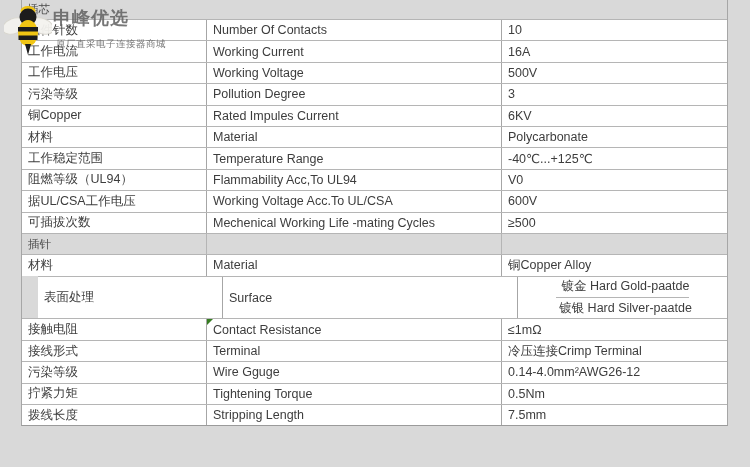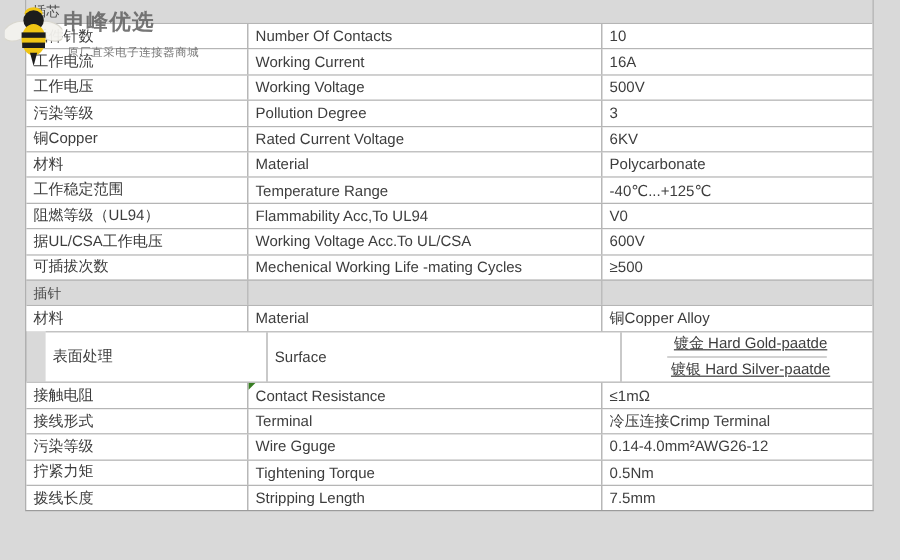--- a/index.html
+++ b/index.html
@@ -28,21 +28,21 @@
     padding-left:6px;overflow:hidden;white-space:nowrap;
     position:relative;
   }
   .c1{width:184px;}
   .c2{width:295px;border-left:1px solid #a6a6a6;}
   .c3{flex:1;border-left:1px solid #a6a6a6;}
   .band .c2,.band .c3{border-left:1px solid #b5b5b5;}
   .band-label{font-size:11.5px;color:#4a4a4a;}
   .headband{height:19px;display:flex;align-items:center;background:#d9d9d9;box-sizing:border-box;}
   .stack{flex:1;display:flex;flex-direction:column;padding:0;}
-  .half{flex:1;display:flex;align-items:center;padding-left:6px;box-sizing:border-box;text-decoration:underline;}
+  .half{flex:1;display:flex;align-items:center;padding-left:6px;box-sizing:border-box;}
   .half.first{border-bottom:1px solid #b5b5b5;}
   .note-marker{
     position:absolute;top:0;left:0;width:0;height:0;
     border-top:6px solid #377d22;border-right:6px solid transparent;
   }
   
   .logo{position:absolute;left:4px;top:1px;width:220px;height:52px;z-index:5;pointer-events:none;}
   .bee{position:absolute;left:0;top:2px;}
   .brand{
     position:absolute;left:49px;top:5px;
@@ -79,21 +79,21 @@
     <div class="cell c2">Working Voltage</div>
     <div class="cell c3">500V</div>
   </div>
   <div class="row">
     <div class="cell c1">污染等级</div>
     <div class="cell c2">Pollution Degree</div>
     <div class="cell c3">3</div>
   </div>
   <div class="row">
     <div class="cell c1">铜Copper</div>
-    <div class="cell c2">Rated Current Voltage</div>
+    <div class="cell c2">Rated Impules Current</div>
     <div class="cell c3">6KV</div>
   </div>
   <div class="row">
     <div class="cell c1">材料</div>
     <div class="cell c2">Material</div>
     <div class="cell c3">Polycarbonate</div>
   </div>
   <div class="row">
     <div class="cell c1">工作稳定范围</div>
     <div class="cell c2">Temperature Range</div>

